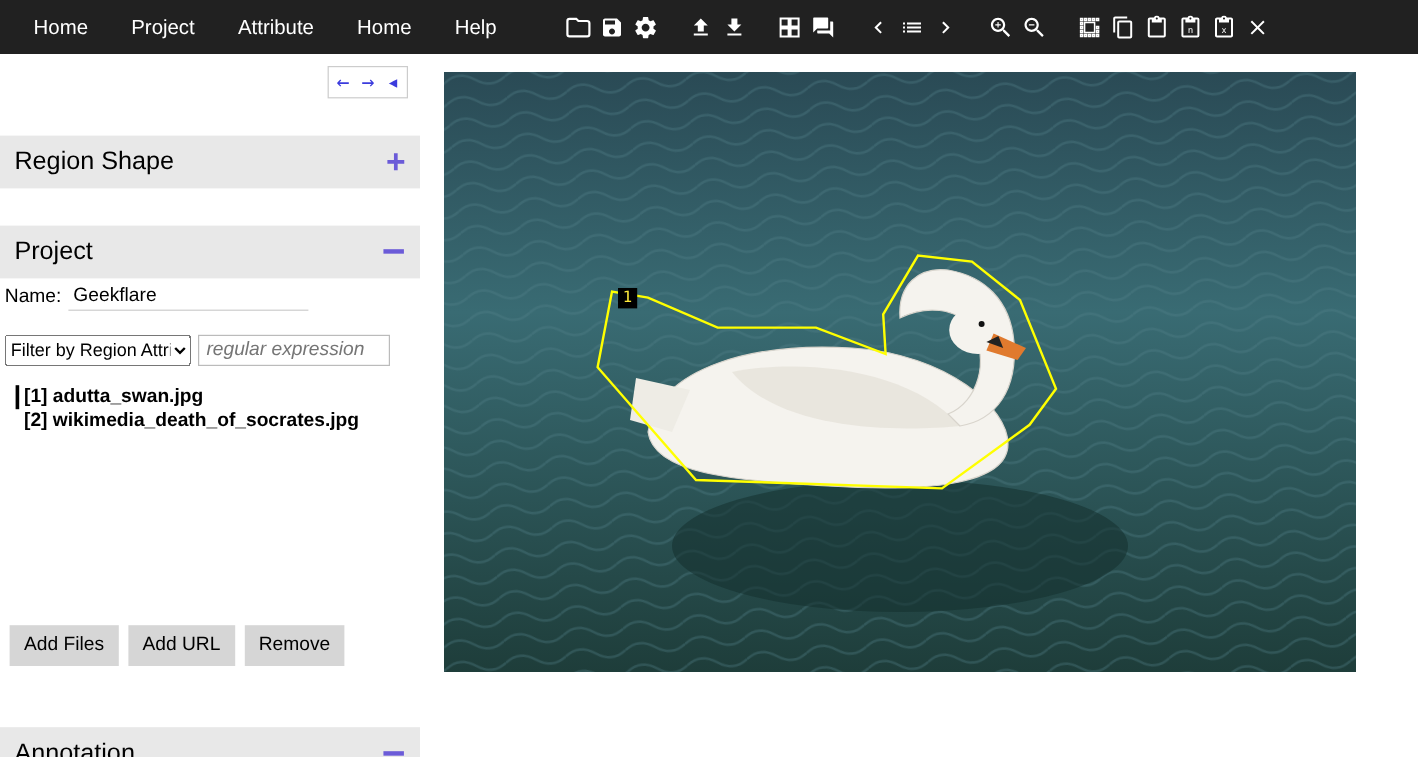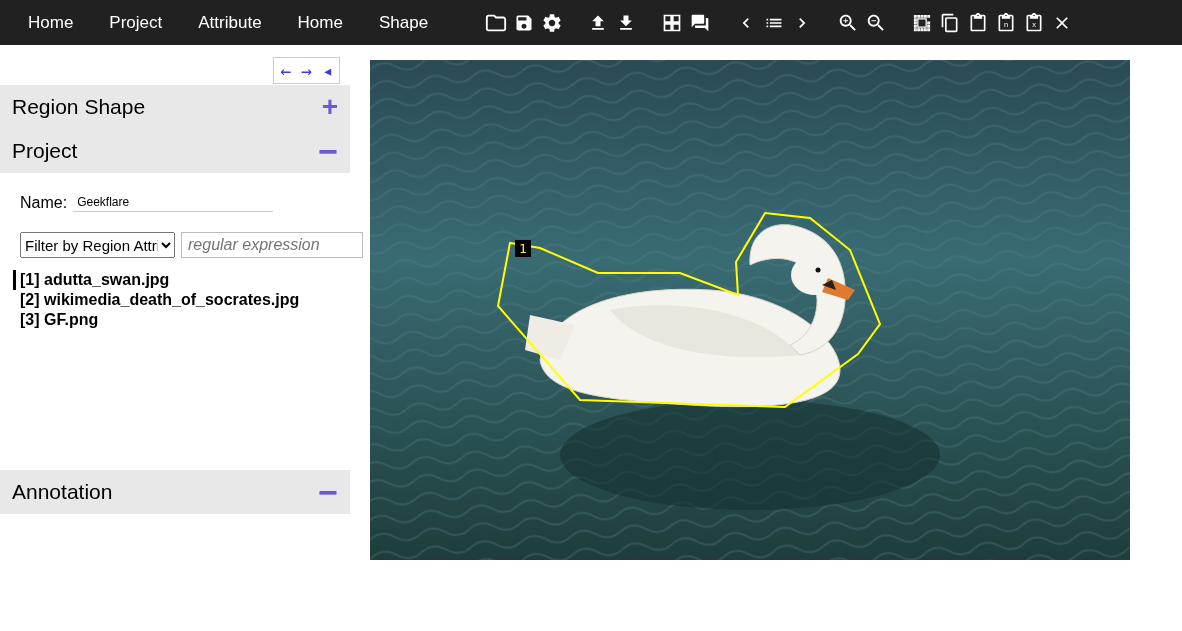--- a/index.html
+++ b/index.html
@@ -80,62 +80,63 @@
     font-family: monospace;
   }
   .accordion-header {
     background: #e8e8e8;
     padding: 10px 12px;
     display: flex;
     align-items: center;
     justify-content: space-between;
     font-size: 21px;
     cursor: pointer;
+    margin-top: 31px;
   }
   .accordion-icon {
     font-size: 28px;
     font-weight: bold;
     color: #6b5bd8;
     line-height: 18px;
   }
   .panel-body {
-    padding: 20px;
+    padding: 4px;
     font-size: 16px;
   }
   .name-row {
     display: flex;
     align-items: center;
     gap: 6px;
     margin-bottom: 20px;
   }
   .name-row input {
     border: none;
     border-bottom: 1px solid #ccc;
-    font-size: 12px;
+    font-size: 16px;
     padding: 2px 4px;
     width: 200px;
   }
   .filter-row {
     display: flex;
     gap: 6px;
     margin-bottom: 12px;
   }
   .filter-row select {
     font-size: 15px;
     width: 155px;
   }
   .filter-row input {
     font-size: 16px;
     font-style: italic;
     padding: 3px 6px;
-    width: 182px;
+    width: 160px;
     border: 1px solid #bbb;
   }
   .file-list {
-    margin: 0;
+    margin: 16px;
     padding: 0;
     list-style: none;
     font-size: 16px;
     height: 180px;
   }
   .file-list li {
     padding: 1px 0;
     cursor: pointer;
     font-weight: bold;
   }
@@ -192,21 +193,21 @@
   }
 </style>
 </head>
 <body>
 
 <div class="toolbar">
   <div class="menu-item">Home</div>
   <div class="menu-item">Project</div>
   <div class="menu-item">Attribute</div>
   <div class="menu-item">Home</div>
-  <div class="menu-item">Shape</div>
+  <div class="menu-item">Help</div>
 
   <div class="tool-icons">
     <div class="tool-sep"></div>
     <div class="tool-icon">
         <svg viewBox="0 0 24 24" width="22" height="22">
           <path d="M20 6h-8l-2-2H4c-1.1 0-2 .9-2 2v12c0 1.1.9 2 2 2h16c1.1 0 2-.9 2-2V8c0-1.1-.9-2-2-2z" fill="none" stroke="#fff" stroke-width="2"></path>
         </svg>
       </div>
     <div class="tool-icon">
         <svg viewBox="0 0 24 24" width="20" height="20">
@@ -330,24 +331,28 @@
       </div>
       <div class="filter-row">
         <select>
           <option>Filter by Region Attribute</option>
         </select>
         <input type="text" placeholder="regular expression" style="">
       </div>
       <ul class="file-list">
         <li class="selected"><span>[<span>1</span>] <span>adutta_swan.jpg</span></span></li>
         <li><span>[<span>2</span>] <span>wikimedia_death_of_socrates.jpg</span></span></li>
-        <li><span>[<span>3</span>] <span>GF.png</span></span></li>
       </ul>
     </div>
 
+    <div class="button-row">
+      <button class="btn">Add Files</button>
+      <button class="btn">Add URL</button>
+      <button class="btn">Remove</button>
+    </div>
 
     <div class="accordion-header">
       <span>Annotation</span>
       <span class="accordion-icon" style="font-size:34px">−</span>
     </div>
   </div>
 
   <div class="canvas-area">
     <div class="image-holder">
 

